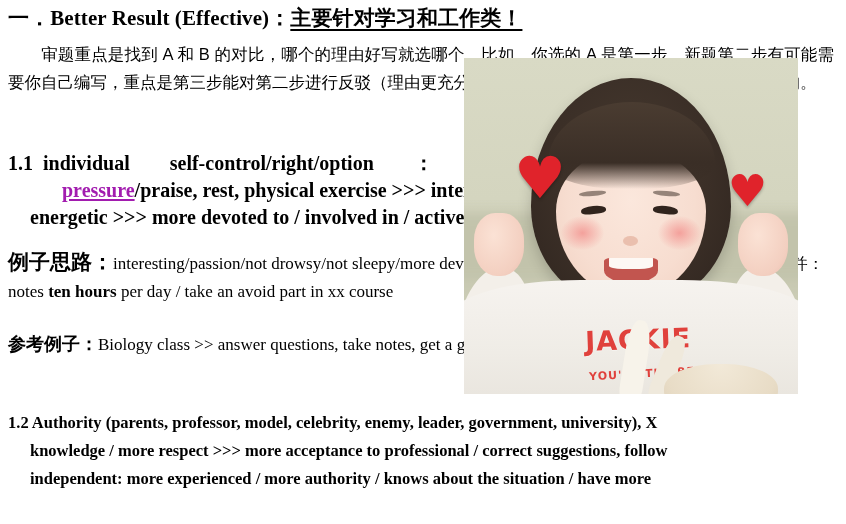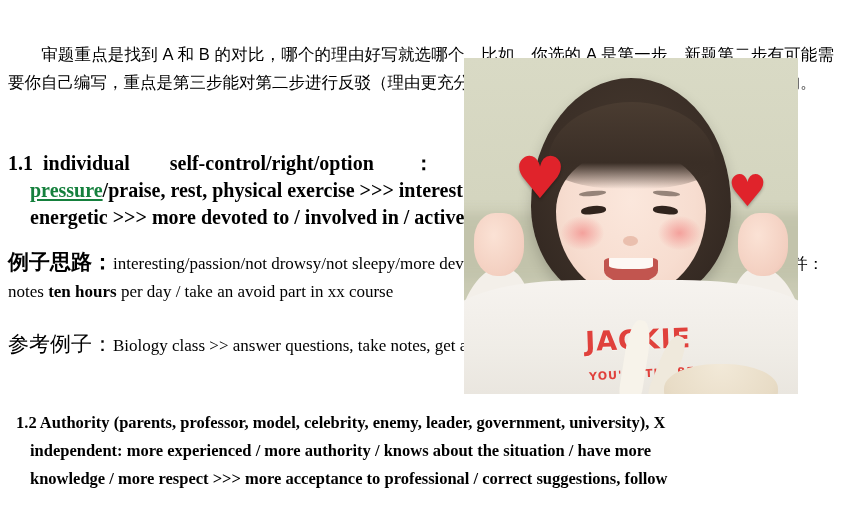--- a/index.html
+++ b/index.html
@@ -55,24 +55,25 @@
     width: 826px;
     font-size: 20px;
     line-height: 27px;
     font-weight: bold;
     text-align: justify;
   }
   .sec-11 .hang { display: block; }
   .sec-11 .l1 { white-space: pre; }
   .sec-11 .l2, .sec-11 .l3 { padding-left: 22px; }
   .red-u {
-    color: #15803d;
+    color: #a21caf;
     text-decoration: underline;
     text-underline-offset: 2px;
     font-weight: bold;
+    margin-left: 32px;
   }
 
   
   .sec-liz {
     position: absolute;
     left: 8px;
     top: 248px;
     width: 826px;
     font-size: 17px;
     line-height: 28px;
@@ -92,37 +93,37 @@
   
   .sec-ref {
     position: absolute;
     left: 8px;
     top: 330px;
     width: 826px;
     font-size: 17px;
     line-height: 28px;
   }
   .sec-ref .lead {
-    font-weight: normal;
+    font-weight: bold;
     font-family: "Liberation Sans", "DejaVu Sans", sans-serif;
-    font-size: 21px;
+    font-size: 18px;
   }
 
   
   .sec-12 {
     position: absolute;
     left: 8px;
     top: 409px;
     width: 826px;
     font-size: 16.5px;
     line-height: 28px;
     font-weight: bold;
     text-align: justify;
   }
-  .sec-12 .l1 { display: block; margin-left: 8px; }
+  .sec-12 .l1 { display: block; }
   .sec-12 .lx { display: block; padding-left: 22px; }
 
   
   .photo {
     position: absolute;
     left: 464px;
     top: 58px;
     width: 334px;
     height: 336px;
     overflow: hidden;
@@ -299,20 +300,23 @@
     text-shadow: 0 2px 3px rgba(0,0,0,0.25);
   }
   .heart-wrap.big { left: 15%; top: 27%; font-size: 58px; }
   .heart-wrap.small { left: 79%; top: 33%; font-size: 44px; }
 </style>
 </head>
 <body>
 
 <div id="page">
 
+  <div class="doc-title">
+    <span>一．</span><span>Better Result (Effective)</span><span>：</span><span class="cn-underline">主要针对学习和工作类！</span>
+  </div>
 
   <div class="intro">
     <span class="indent"></span><span>审题重点是找到 A 和 B 的对比，哪个的理由好写就选哪个。比如，你选的 A 是第一步。新题第二步有可能需要你自己编写，重点是第三步能对第二步进行反驳（理由更充分、减少错误等。），第三步到第四步是固定的。</span>
   </div>
 
   <div class="sec-11">
     <span class="hang l1"><span>1.1</span>  <span>individual</span>        <span>self-control/right/option</span>        <span>：</span></span>
     <span class="hang l2"><span class="red-u">pressure</span><span>/praise, rest, physical exercise &gt;&gt;&gt;  interest / energy / healthy / energetic</span></span>
     <span class="hang l3">energetic &gt;&gt;&gt;  more devoted to / involved in / actively participate</span>
   </div>
@@ -324,22 +328,22 @@
     <span>course</span>
   </div>
 
   <div class="sec-ref">
     <span class="lead">参考例子：</span><span>Biology class &gt;&gt; answer questions, take notes, get a good grade in the</span>
     <span>final exam</span>
   </div>
 
   <div class="sec-12">
     <span class="l1"><span>1.2</span>  <span>Authority (parents, professor, model, celebrity, enemy, leader, government, university), X</span></span>
+    <span class="lx">knowledge / more respect &gt;&gt;&gt;  more acceptance to professional / correct suggestions, follow</span>
     <span class="lx">independent: more experienced / more authority / knows about the situation / have more</span>
-    <span class="lx">knowledge / more respect &gt;&gt;&gt;  more acceptance to professional / correct suggestions, follow</span>
   </div>
 
   <div class="photo">
     <div class="bg-wall"></div>
     <div class="chair-back"></div>
 
     <div class="hair"></div>
     <div class="face"></div>
     <div class="bangs"></div>
     <div class="brow l"></div>

